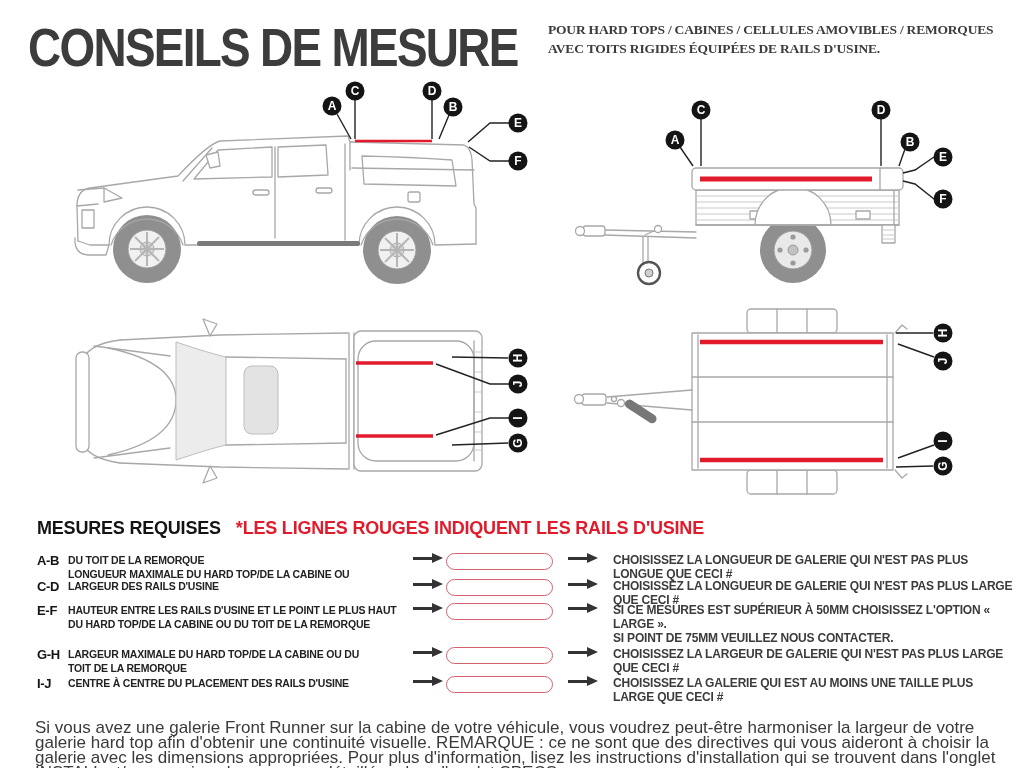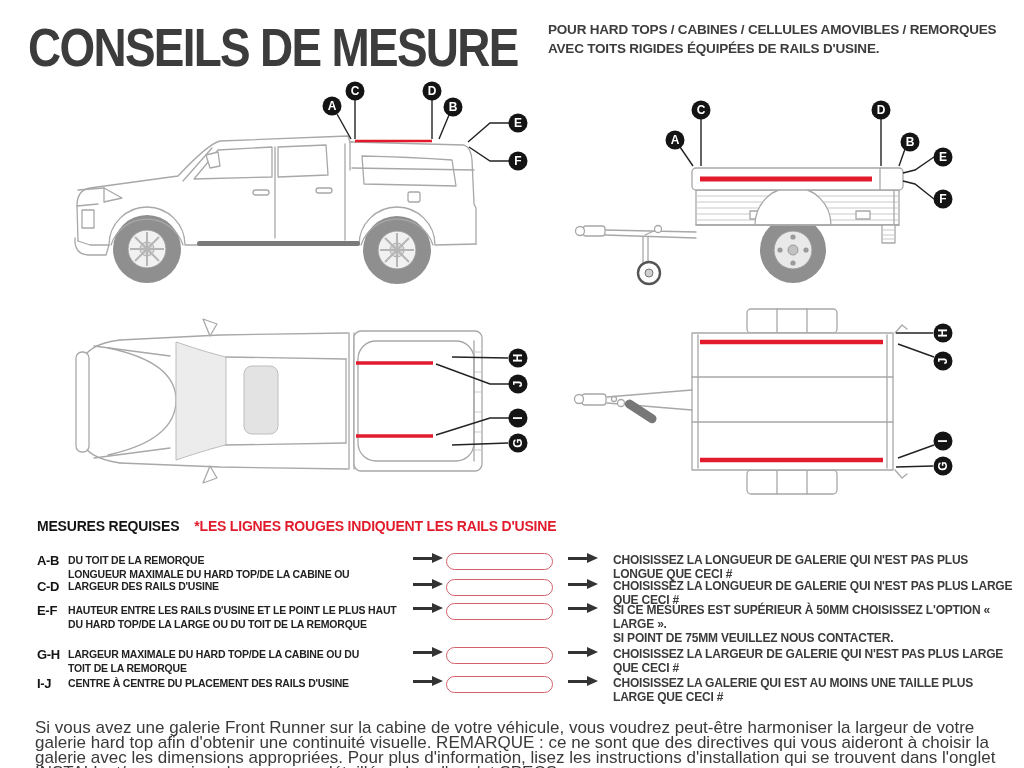--- a/index.html
+++ b/index.html
@@ -9,32 +9,32 @@
 
   .title {
     position:absolute; left:28px; top:16px;
     font-size:54px; font-weight:bold; color:#3c3c3c;
     letter-spacing:-2px; white-space:nowrap;
     transform:scaleX(.85); transform-origin:left top;
   }
   .subtitle {
     position:absolute; left:548px; top:20px; width:470px;
     font-size:13.5px; font-weight:bold; line-height:19px;
-    color:#3c3c3c; letter-spacing:-0.2px;
+    color:#3c3c3c; letter-spacing:-0.2px;font-family:Liberation Serif, serif;
   }
 
   svg.diagram { position:absolute; }
   .svg-truck-side   { left:60px;  top:78px;  }
   .svg-trailer-side { left:565px; top:85px;  }
   .svg-truck-top    { left:60px;  top:300px; }
   .svg-trailer-top  { left:565px; top:300px; }
 
   .measures-head {
     position:absolute; left:37px; top:518px; display:flex; align-items:center;
-    font-size:14px; font-weight:bold; letter-spacing:-0.2px; white-space:nowrap;
+    font-size:18px; font-weight:bold; letter-spacing:-0.2px; white-space:nowrap;
   }
   .measures-head .req { color:#141414; }
   .measures-head .note { color:#e11b2c; margin-left:15px; }
 
   .mrow {
     position:absolute; left:37px; width:977px;
     display:flex; align-items:flex-start; transform:translateY(-50%);
   }
   .mlabel { flex:0 0 31px; font-size:13px; font-weight:bold; color:#141414; letter-spacing:-0.3px; }
   .mdesc  { flex:0 0 345px; font-size:10.5px; font-weight:bold; color:#222;
@@ -339,21 +339,21 @@
     <div class="arrow second"></div>
     <div class="minstr">
       <div>CHOISISSEZ LA LONGUEUR DE GALERIE QUI N'EST PAS PLUS LARGE QUE CECI #</div>
     </div>
   </div>
 
   <div class="mrow" style="top:624px">
     <div class="mlabel">E-F</div>
     <div class="mdesc">
       <div>HAUTEUR ENTRE LES RAILS D'USINE ET LE POINT LE PLUS HAUT</div>
-      <div>DU HARD TOP/DE LA LARGE OU DU TOIT DE LA REMORQUE</div>
+      <div>DU HARD TOP/DE LA CABINE OU DU TOIT DE LA REMORQUE</div>
     </div>
     <div class="arrow"></div>
     <div class="pill"></div>
     <div class="arrow second"></div>
     <div class="minstr">
       <div>SI CE MESURES EST SUPÉRIEUR À 50MM CHOISISSEZ L'OPTION « LARGE ».</div>
       <div>SI POINT DE 75MM VEUILLEZ NOUS CONTACTER.</div>
     </div>
   </div>
 

